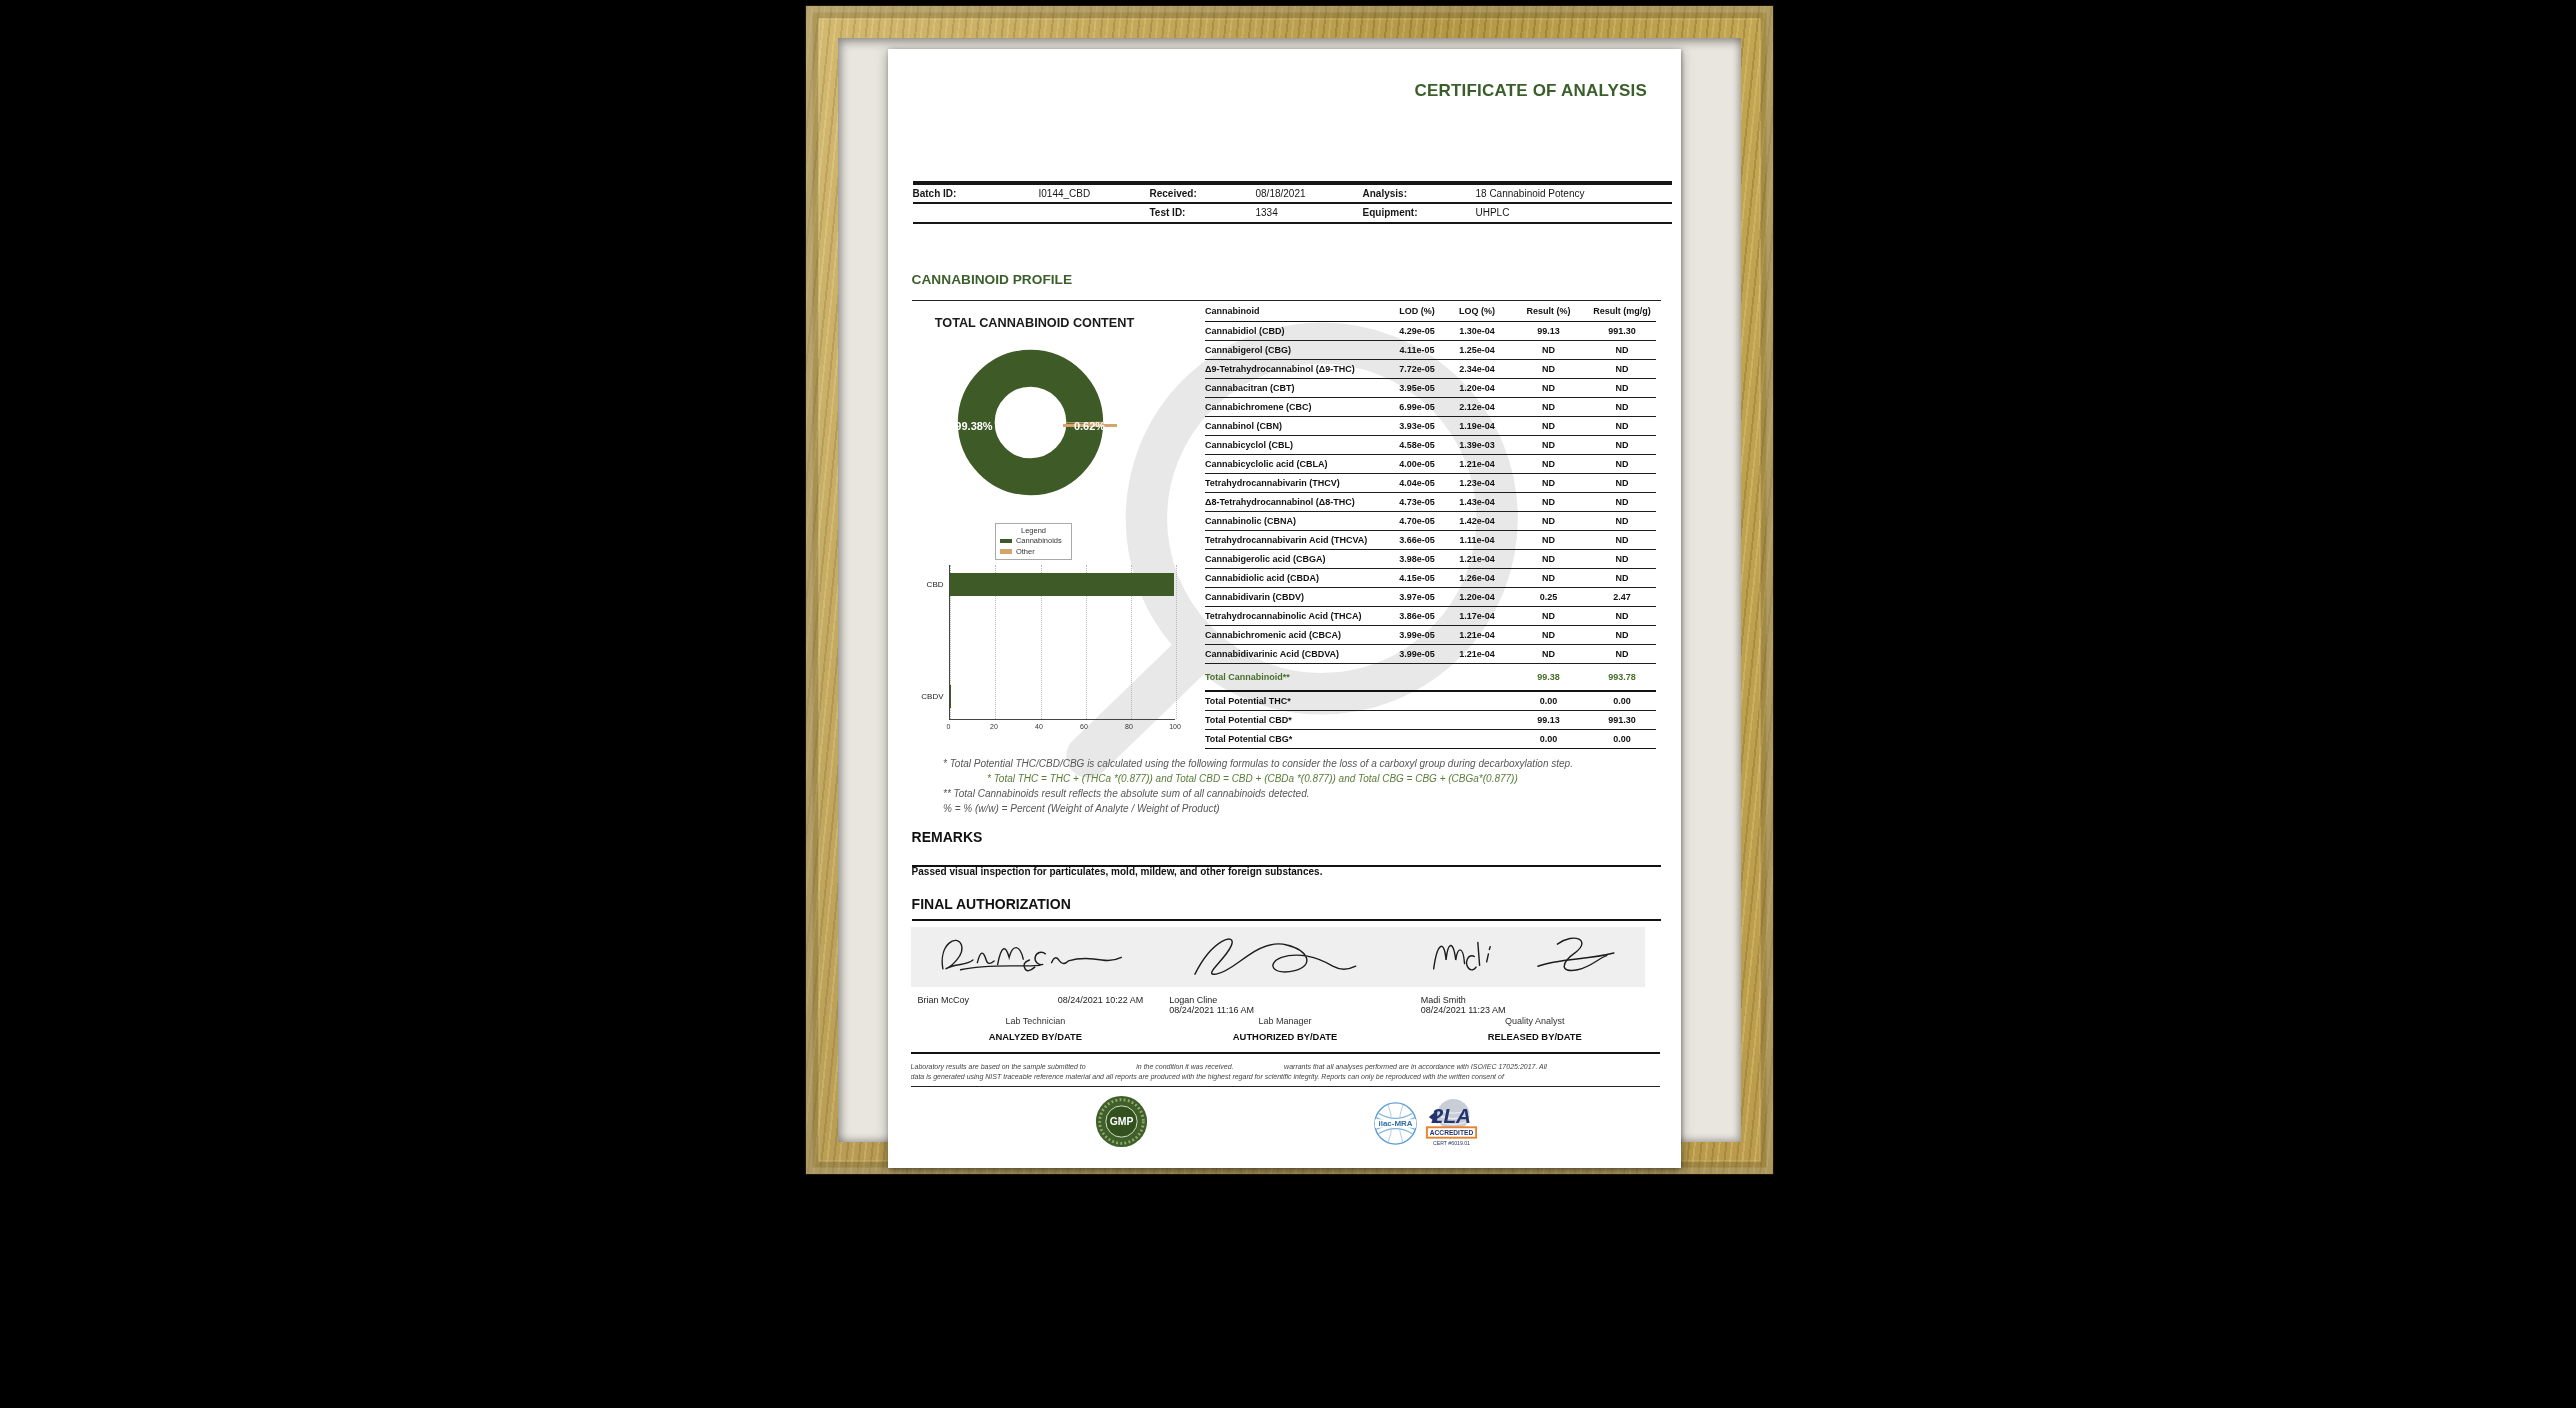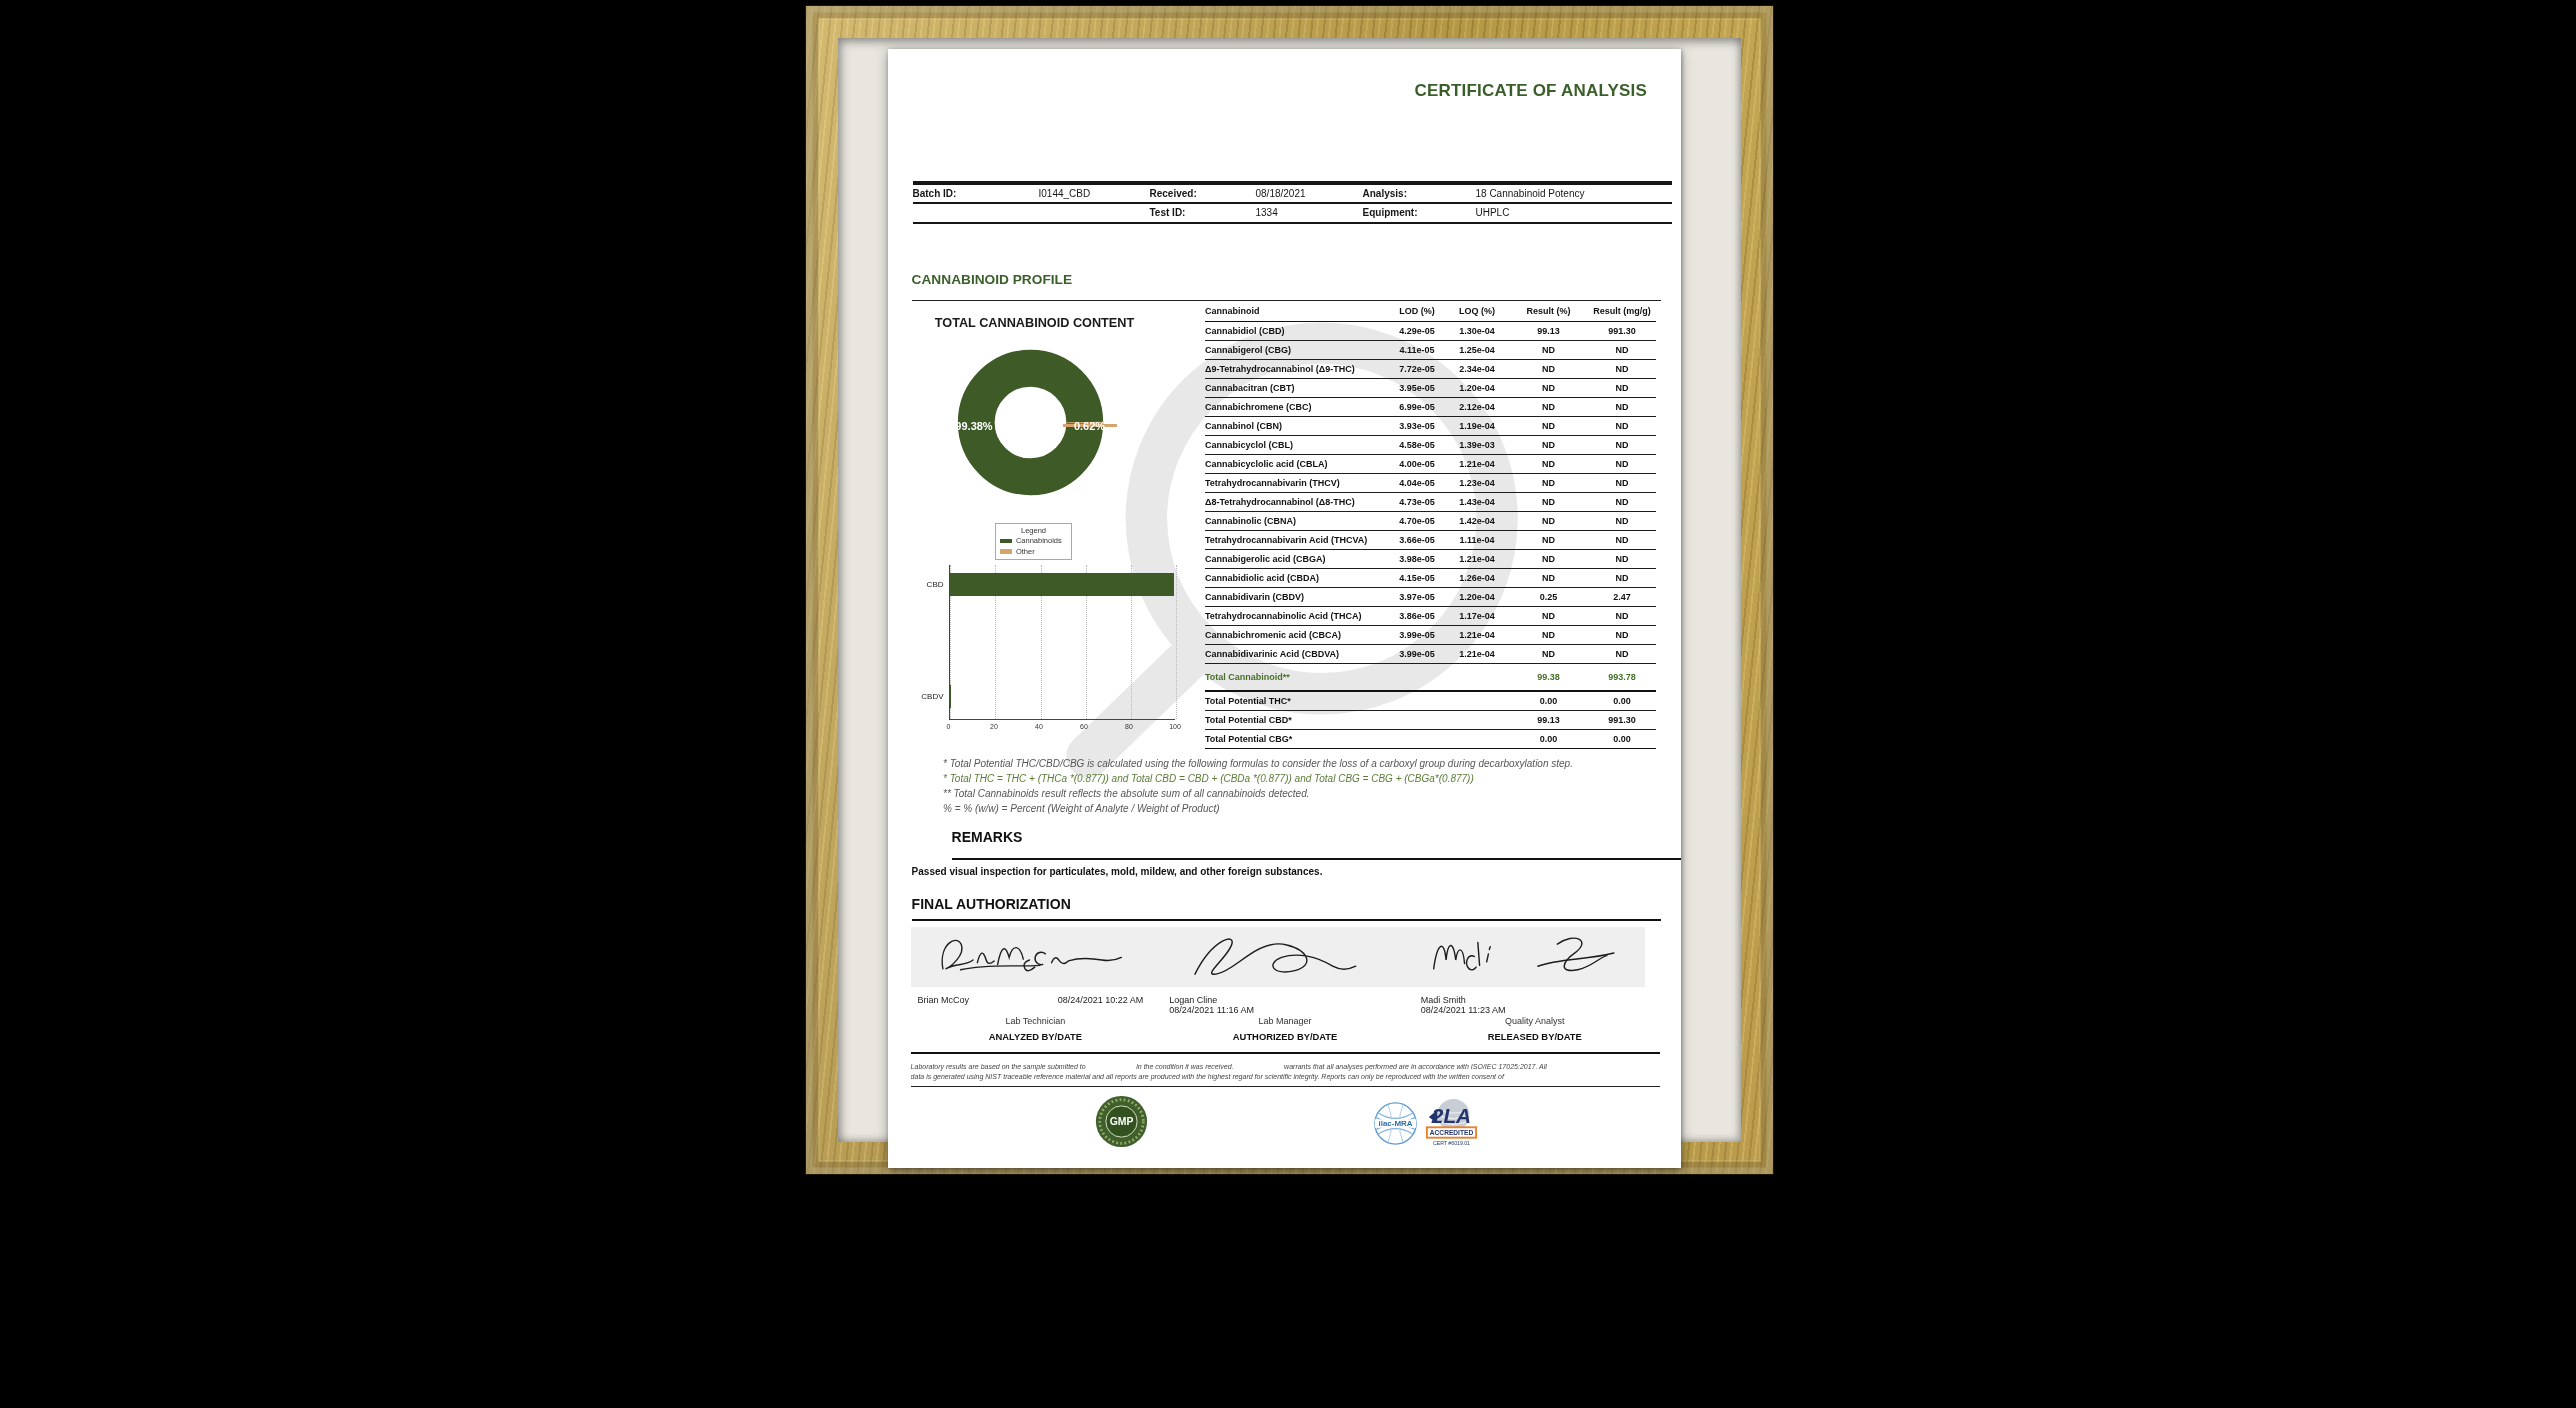--- a/index.html
+++ b/index.html
@@ -39,21 +39,21 @@
   .info-table { position:absolute; left:24.5px; top:132px; width:759px; border-top:4.7px solid #161616; }
   .info-row { display:grid; grid-template-columns:126px 111px 106px 107px 113px auto;
     height:19.3px; align-items:center; border-bottom:2.4px solid #161616; font-size:10px; color:#161616; }
   .info-row:last-child { border-bottom:2.8px solid #161616; }
   .info-l { font-weight:bold; }
 
   
   .sec-head { position:absolute; left:23.6px; width:749px; font-weight:bold; color:#111; }
   .profile-head { top:223px; font-size:13.7px; color:var(--green);
     border-bottom:1.9px solid #222; padding-bottom:13px; }
-  .remarks-head { top:780px; font-size:14px; border-bottom:2.4px solid #111; padding-bottom:13px;margin-left:40px; }
+  .remarks-head { top:780px; font-size:14px; border-bottom:2.4px solid #111; padding-bottom:20px; }
   .final-head  { top:847px; font-size:14px; border-bottom:2.4px solid #111; padding-bottom:6.6px; }
 
   
   .donut-title { position:absolute; left:19px; top:267px; width:255px; text-align:center;
     font-size:12.7px; font-weight:bold; color:#1a1a1a; }
   .donut-svg { position:absolute; left:67px; top:298px; }
   .donut-label { position:absolute; font-size:11px; font-weight:bold; color:#fff; text-align:center; }
   .dl-main { left:55px; top:371px; width:62px; }
   .dl-other { left:174px; top:371px; width:55px; z-index:3; }
   .tan-tick { position:absolute; left:175px; top:375px; width:54px; height:2.8px; background:var(--tan); z-index:2; }
@@ -82,21 +82,21 @@
   .c-num { text-align:center; font-weight:bold; color:#111; }
   .ctable-body .crow { height:19px; border-bottom:1.3px solid #1d1d1d; }
   .total-row { height:28px; border-bottom:2.8px solid #111; }
   .total-row .c-name, .total-row .c-num { color:var(--tgreen); }
   .pot-rows .crow { height:19px; border-bottom:1.3px solid #1d1d1d; }
   .pot-rows .crow:last-child { border-bottom:1.9px solid #111; }
 
   
   .footnotes { position:absolute; left:55px; top:709px; }
   .fnote { font-style:italic; font-size:10px; height:15px; color:#575757; white-space:nowrap; }
-  .fnote.green { color:#5b7c39; }
+  .fnote.green { color:#5b7c39;margin-left:44px; }
 
   
   .remarks-body { position:absolute; left:23.6px; top:817px; font-size:10px; font-weight:bold; color:#111; }
 
   
   .sig-strip { position:absolute; left:22.6px; top:878px; width:734px; height:60px; background:#efefef;
     display:flex; }
   .sig-cell { flex:1; display:flex; align-items:center; justify-content:center; }
   .sig-names { position:absolute; left:22.6px; top:946px; width:749px; display:flex; }
   .sig-name-col { flex:1; display:flex; justify-content:space-between; padding:0 13.2px 0 0;margin-left:7px; }

